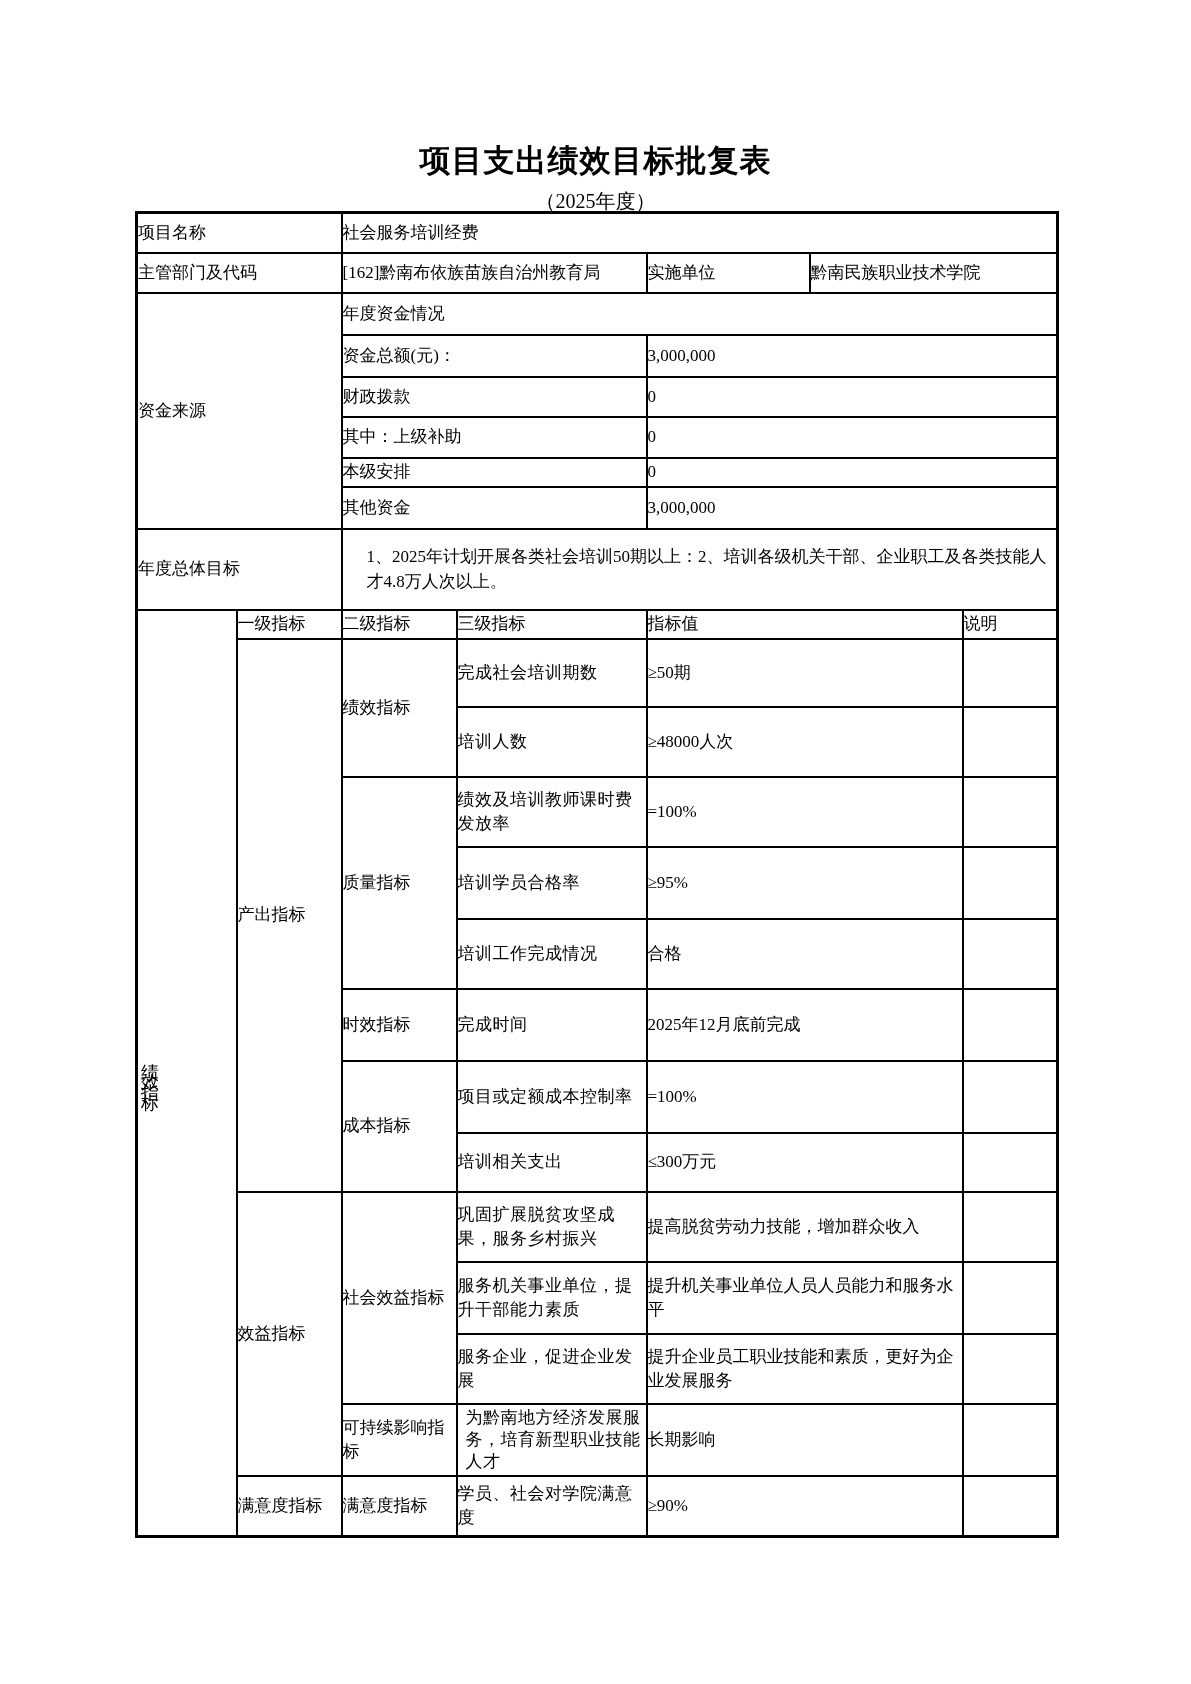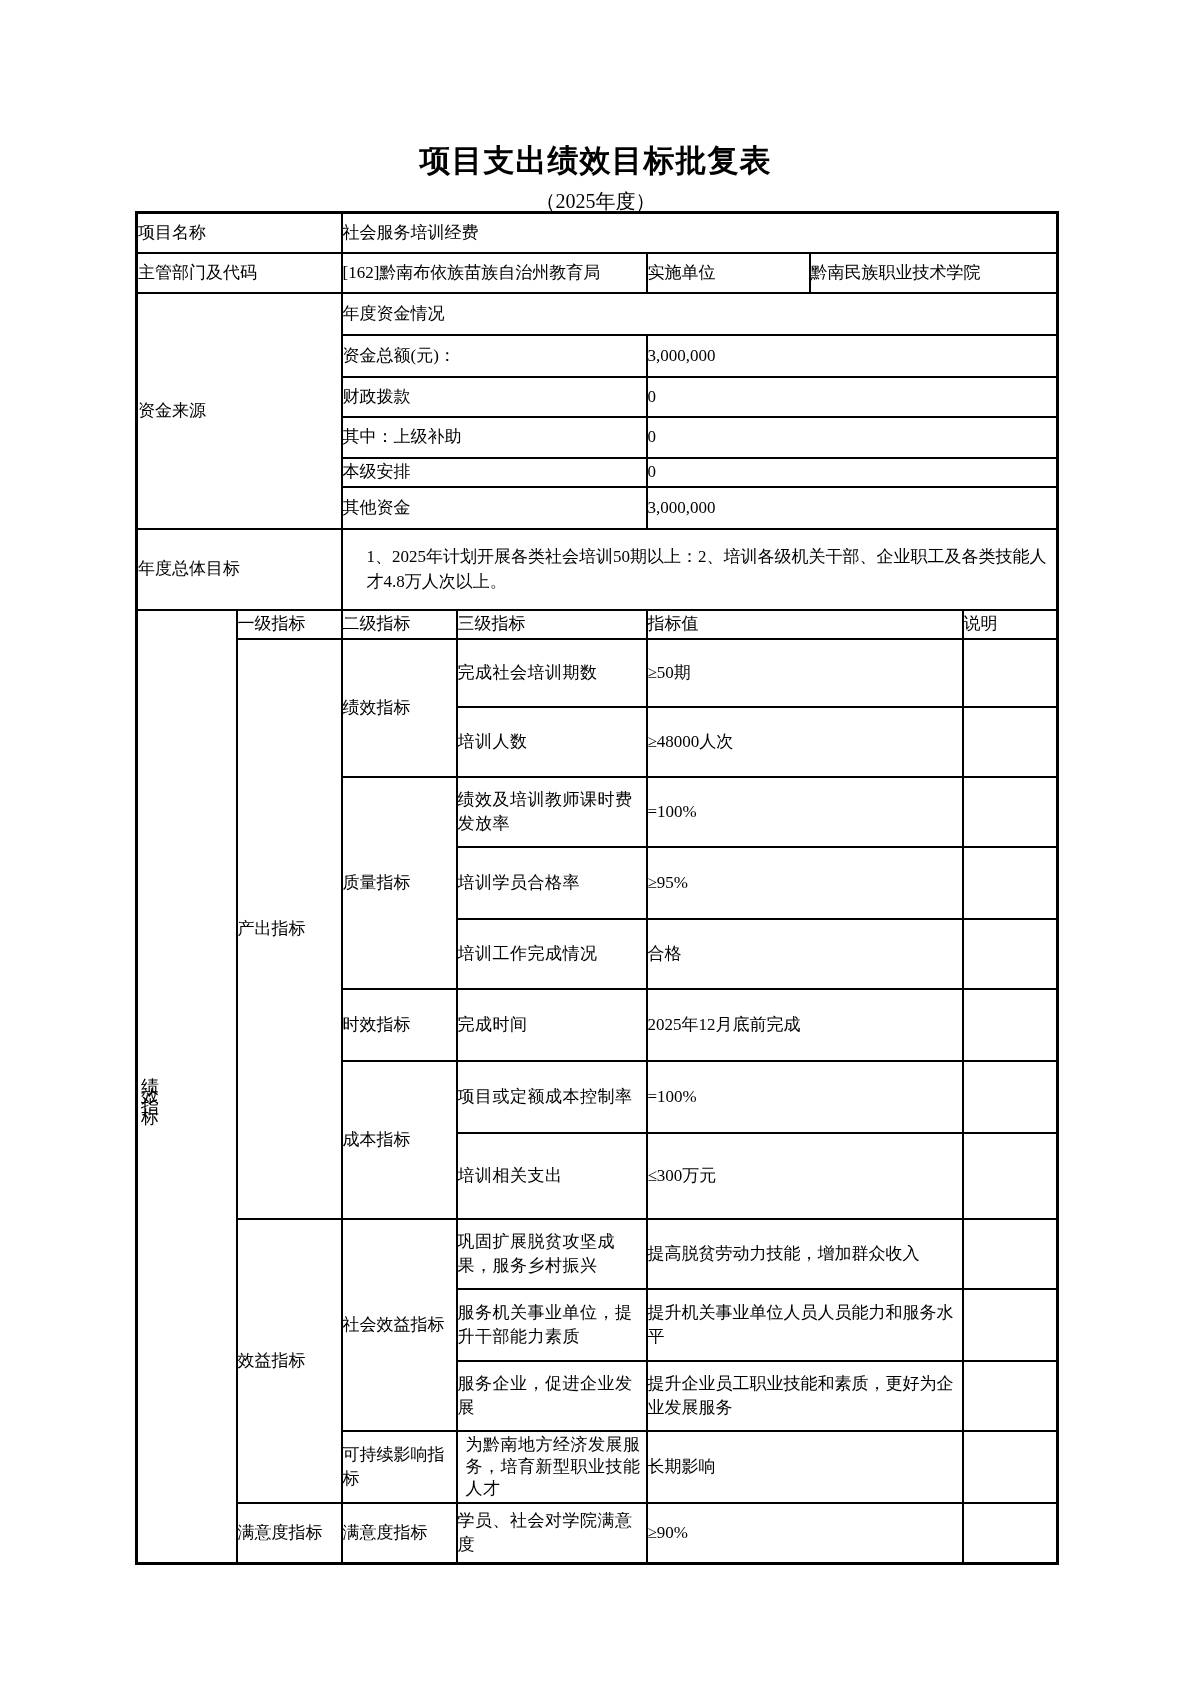--- a/index.html
+++ b/index.html
@@ -38,21 +38,21 @@
   td.fl2{padding-left:90px;}
   td.fl3{padding-left:149px;}
   td.fl4{padding-left:51px;}
   .vert{
     display:inline-block;
     writing-mode:vertical-lr;text-orientation:upright;
     letter-spacing:10px;font-size:18px;
   }
   tr.h40{height:40px;} tr.h42{height:42px;} tr.h41{height:41px;}
   tr.h45{height:29px;} tr.h29{height:29px;} tr.h81{height:81px;}
-  tr.h61{height:61px;} tr.h68{height:68px;} tr.h69{height:86px;border-radius:31px;}
+  tr.h61{height:61px;} tr.h68{height:68px;} tr.h69{height:59px;border-radius:31px;}
   tr.h70{height:70px;} tr.h72{height:72px;}
 </style>
 </head>
 <body>
 
 <div class="doc-title">项目支出绩效目标批复表</div>
 <div class="doc-subtitle">（2025年度）</div>
 
 <table class="main">
   <colgroup>

